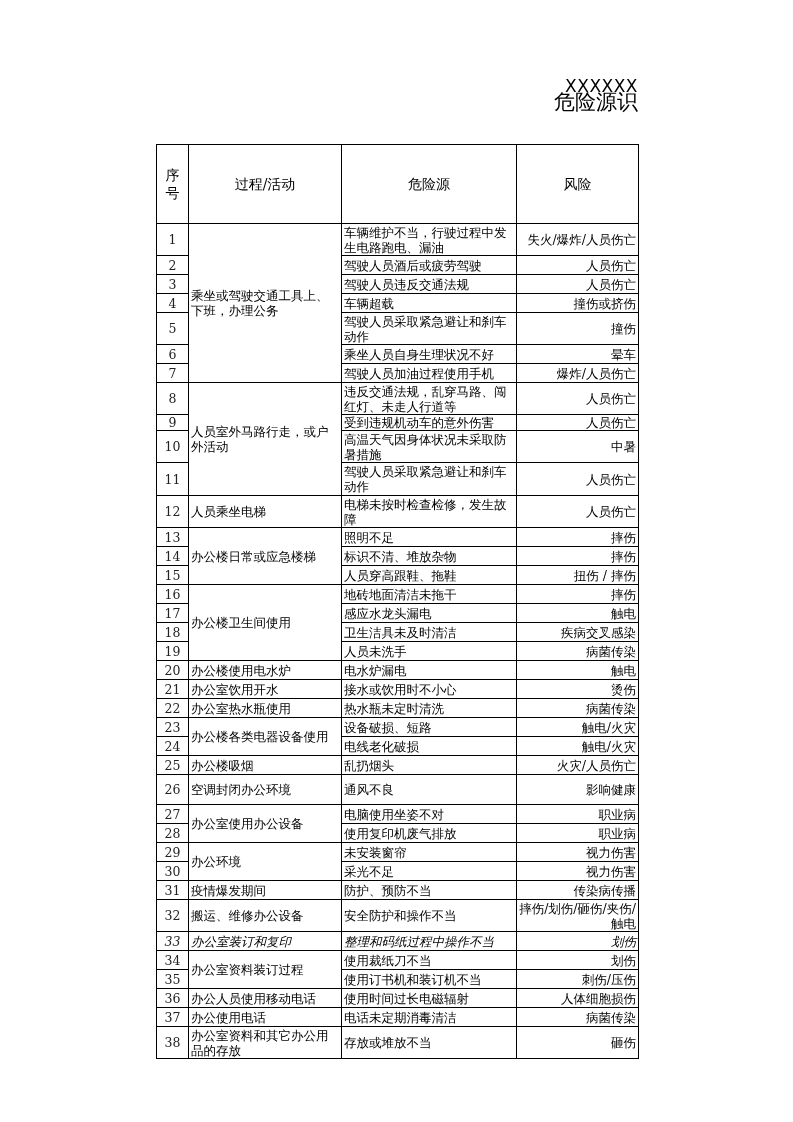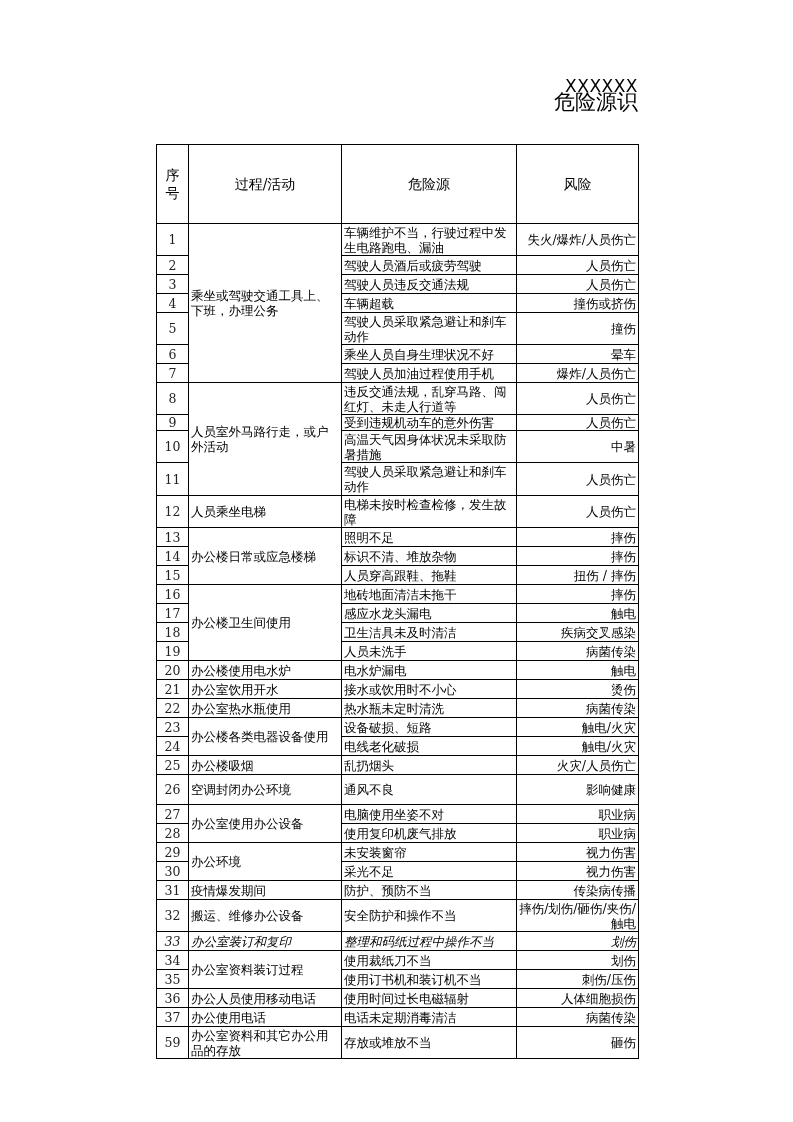--- a/index.html
+++ b/index.html
@@ -237,19 +237,19 @@
         <td class="haz">使用时间过长电磁辐射</td>
         <td class="risk">人体细胞损伤</td>
       </tr>
       <tr style="height: 19px;">
         <td class="no">37</td>
         <td class="act" rowspan="1">办公使用电话</td>
         <td class="haz">电话未定期消毒清洁</td>
         <td class="risk">病菌传染</td>
       </tr>
       <tr style="height: 32px;">
-        <td class="no">59</td>
+        <td class="no">38</td>
         <td class="act" rowspan="1">办公室资料和其它办公用品的存放</td>
         <td class="haz">存放或堆放不当</td>
         <td class="risk">砸伤</td>
       </tr>
     </tbody>
 </table>
 
 </body></html>

